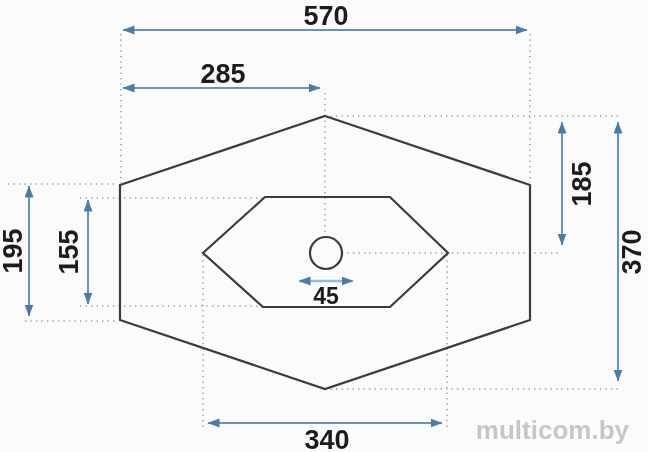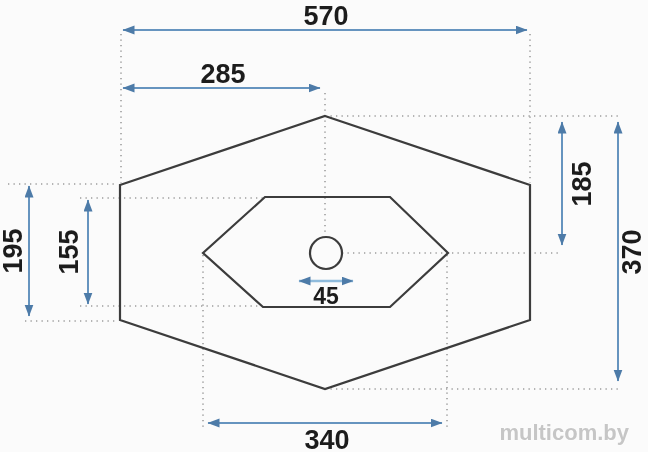--- a/index.html
+++ b/index.html
@@ -2,21 +2,21 @@
 <html><head>
 <meta charset="utf-8">
 <style>
   html,body{margin:0;padding:0;background:#fbfbfb;}
   .stage{position:relative;width:648px;height:452px;background:#fbfbfb;overflow:hidden;
          font-family:"Liberation Sans",sans-serif;}
   svg{display:block;}
   .dim-label{font-family:"Liberation Sans",sans-serif;font-weight:bold;font-size:27px;}
   .dim-label.small{font-size:23px;}
   .watermark{position:absolute;right:19px;bottom:6px;
-             font-family:"Liberation Sans",sans-serif;font-weight:bold;font-size:22px;
+             font-family:"Liberation Sans",sans-serif;font-weight:bold;font-size:26px;
              color:#c6c6c6;text-shadow:0 0 3px #ffffff,0 0 1px #ffffff;}
 </style>
 </head>
 <body>
 
 <div class="stage">
   <svg width="648" height="452" viewBox="0 0 648 452">
     <defs>
       <marker id="arrow" markerUnits="userSpaceOnUse" markerWidth="13" markerHeight="10" refX="11.5" refY="4.5" orient="auto-start-reverse">
         <path d="M0,0 L12,4.5 L0,9 Z" fill="#4d7ba8"></path>

